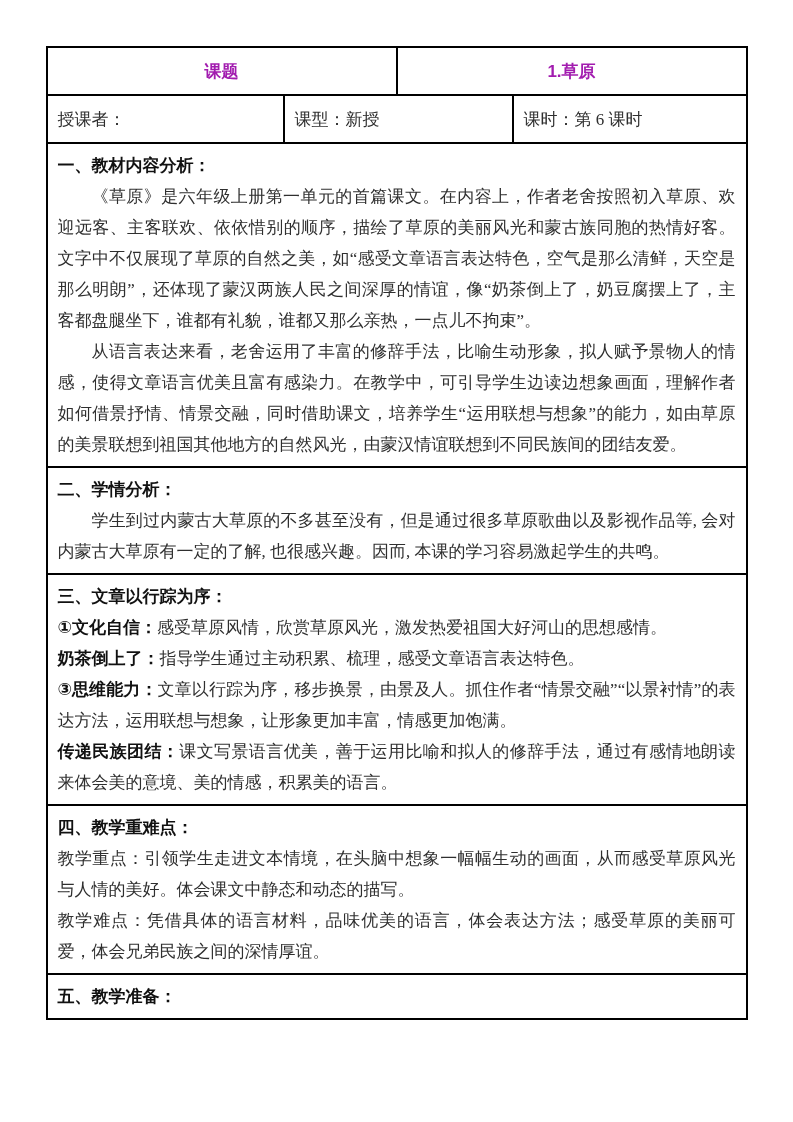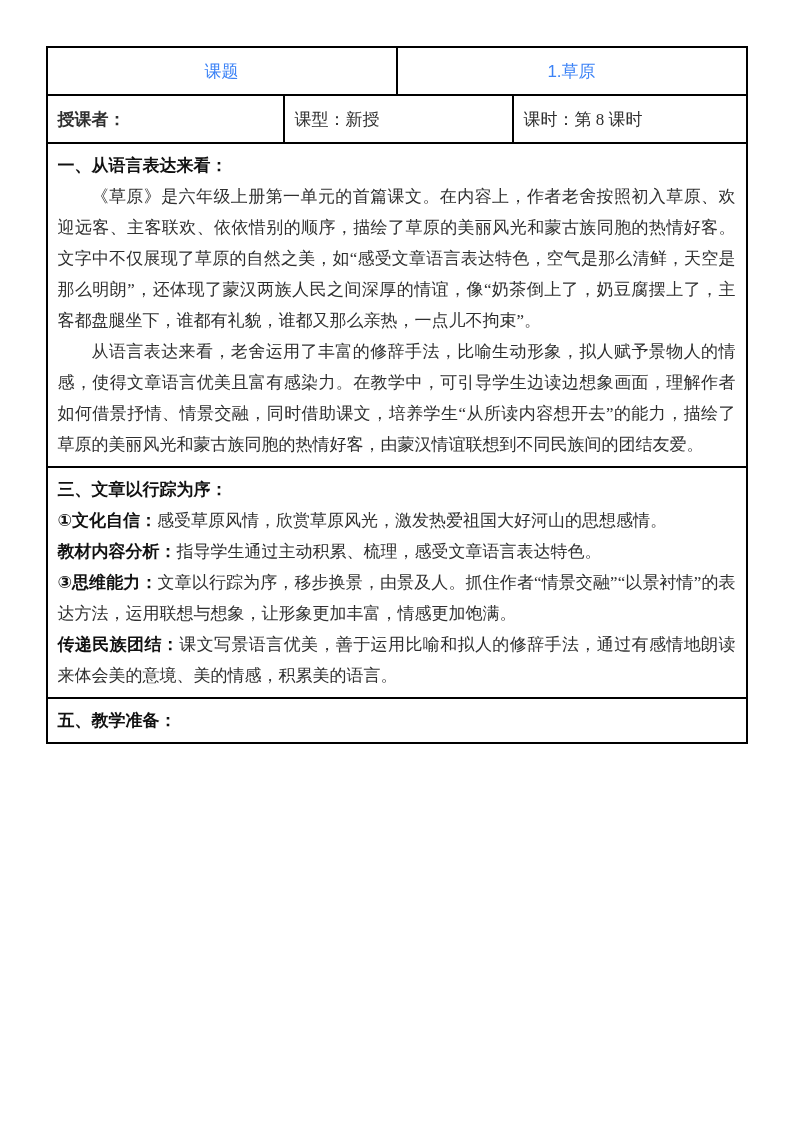--- a/index.html
+++ b/index.html
@@ -23,26 +23,26 @@
     border: 2px solid #000000;
     padding: 6px 10px;
     font-size: 17px;
     line-height: 31px;
     vertical-align: middle;
     text-align: justify;
   }
   tr.r1 td { height: 34px; text-align: center; vertical-align: middle; }
   tr.r2 td { height: 34px; }
   .bold {
-    font-weight: normal;
-    color: #3b82f6;
+    font-weight: bold;
+    color: #a21caf;
     font-family: "Liberation Sans", "DejaVu Sans", sans-serif;
   }
   .center { text-align: center; }
-  .cell-left { text-align: left; padding-left: 22px; font-weight: bold; }
+  .cell-left { text-align: left; padding-left: 22px; }
   td.body-cell { vertical-align: top; padding: 7px 10px; }
   .sec-title {
     font-weight: bold;
     color: #111111;
     font-family: "Liberation Sans", "DejaVu Sans", sans-serif;
     margin: 0;
   }
   p { margin: 0; text-align: justify; }
   p.indent { text-indent: 2em; }
   p.item b {
@@ -64,43 +64,56 @@
 
   <tbody>
       <tr class="r1">
     <td colspan="2" class="bold center">课题</td>
     <td colspan="2" class="bold center">1.草原</td>
   </tr>
 
   <tr class="r2">
     <td class="cell-left">授课者：</td>
     <td colspan="2" class="center">课型：新授</td>
-    <td class="center">课时：第 8 课时</td>
+    <td class="center">课时：第 6 课时</td>
   </tr>
 
   <tr>
     <td colspan="4" class="body-cell">
-      <p class="sec-title">一、从语言表达来看：</p>
+      <p class="sec-title">一、教材内容分析：</p>
       <p class="indent">《草原》是六年级上册第一单元的首篇课文。在内容上，作者老舍按照初入草原、欢迎远客、主客联欢、依依惜别的顺序，描绘了草原的美丽风光和蒙古族同胞的热情好客。文字中不仅展现了草原的自然之美，如“感受文章语言表达特色，空气是那么清鲜，天空是那么明朗”，还体现了蒙汉两族人民之间深厚的情谊，像“奶茶倒上了，奶豆腐摆上了，主客都盘腿坐下，谁都有礼貌，谁都又那么亲热，一点儿不拘束”。</p>
-      <p class="indent">从语言表达来看，老舍运用了丰富的修辞手法，比喻生动形象，拟人赋予景物人的情感，使得文章语言优美且富有感染力。在教学中，可引导学生边读边想象画面，理解作者如何借景抒情、情景交融，同时借助课文，培养学生“从所读内容想开去”的能力，描绘了草原的美丽风光和蒙古族同胞的热情好客，由蒙汉情谊联想到不同民族间的团结友爱。</p>
+      <p class="indent">从语言表达来看，老舍运用了丰富的修辞手法，比喻生动形象，拟人赋予景物人的情感，使得文章语言优美且富有感染力。在教学中，可引导学生边读边想象画面，理解作者如何借景抒情、情景交融，同时借助课文，培养学生“运用联想与想象”的能力，如由草原的美景联想到祖国其他地方的自然风光，由蒙汉情谊联想到不同民族间的团结友爱。</p>
+    </td>
+  </tr>
+
+  <tr>
+    <td colspan="4" class="body-cell">
+      <p class="sec-title">二、学情分析：</p>
+      <p class="indent">学生到过内蒙古大草原的不多甚至没有，但是通过很多草原歌曲以及影视作品等, 会对内蒙古大草原有一定的了解, 也很感兴趣。因而, 本课的学习容易激起学生的共鸣。</p>
+    </td>
+  </tr>
+
+  <tr>
+    <td colspan="4" class="body-cell">
+      <p class="sec-title">三、文章以行踪为序：</p>
+      <p class="item"><b>①文化自信：</b><span>感受草原风情，欣赏草原风光，激发热爱祖国大好河山的思想感情。</span></p>
+      <p class="item"><b>奶茶倒上了：</b><span>指导学生通过主动积累、梳理，感受文章语言表达特色。</span></p>
+      <p class="item"><b>③思维能力：</b><span>文章以行踪为序，移步换景，由景及人。抓住作者“情景交融”“以景衬情”的表达方法，运用联想与想象，让形象更加丰富，情感更加饱满。</span></p>
+      <p class="item"><b>传递民族团结：</b><span>课文写景语言优美，善于运用比喻和拟人的修辞手法，通过有感情地朗读来体会美的意境、美的情感，积累美的语言。</span></p>
     </td>
   </tr>
 
 
   <tr>
     <td colspan="4" class="body-cell">
-      <p class="sec-title">三、文章以行踪为序：</p>
-      <p class="item"><b>①文化自信：</b><span>感受草原风情，欣赏草原风光，激发热爱祖国大好河山的思想感情。</span></p>
-      <p class="item"><b>教材内容分析：</b><span>指导学生通过主动积累、梳理，感受文章语言表达特色。</span></p>
-      <p class="item"><b>③思维能力：</b><span>文章以行踪为序，移步换景，由景及人。抓住作者“情景交融”“以景衬情”的表达方法，运用联想与想象，让形象更加丰富，情感更加饱满。</span></p>
-      <p class="item"><b>传递民族团结：</b><span>课文写景语言优美，善于运用比喻和拟人的修辞手法，通过有感情地朗读来体会美的意境、美的情感，积累美的语言。</span></p>
+      <p class="sec-title">四、教学重难点：</p>
+      <p>教学重点：引领学生走进文本情境，在头脑中想象一幅幅生动的画面，从而感受草原风光与人情的美好。体会课文中静态和动态的描写。</p>
+      <p>教学难点：凭借具体的语言材料，品味优美的语言，体会表达方法；感受草原的美丽可爱，体会兄弟民族之间的深情厚谊。</p>
     </td>
   </tr>
-
-
 
   <tr>
     <td colspan="4" class="body-cell">
       <p class="sec-title">五、教学准备：</p>
     </td>
   </tr>
 </tbody>
   </table>
 
 </body></html>

